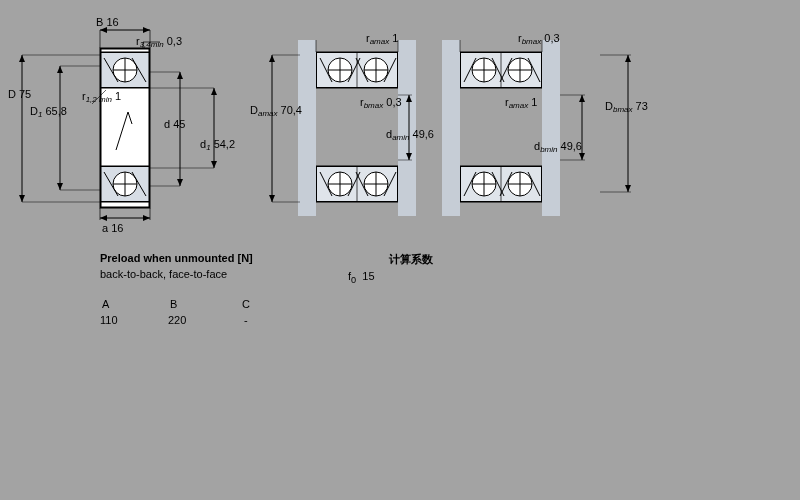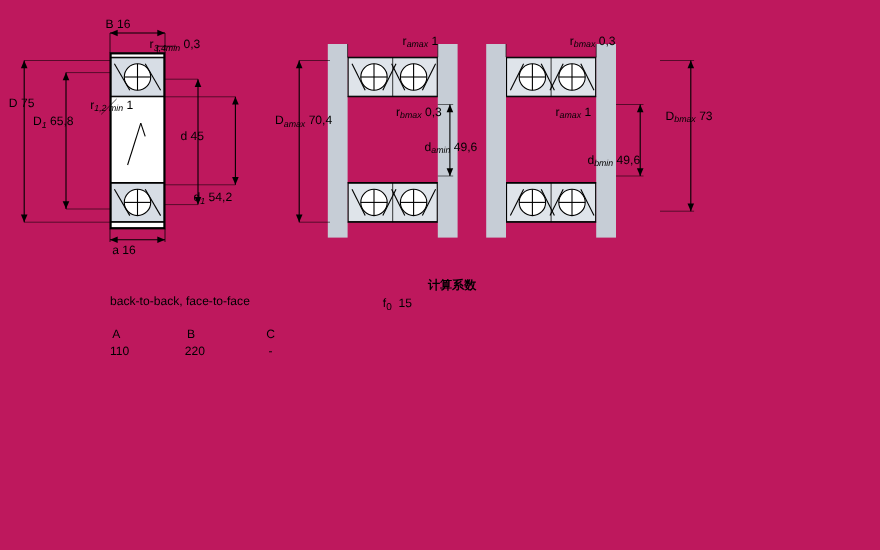--- a/index.html
+++ b/index.html
@@ -4,21 +4,21 @@
 <style>
   html, body {
     margin: 0;
     padding: 0;
     background: #ffffff;
   }
   #page {
     position: relative;
     width: 800px;
     height: 500px;
-    background: #be185d;
+    background: #a3a3a3;
     font-family: "Liberation Sans", sans-serif;
     color: #000000;
     overflow: hidden;
   }
   .lbl {
     position: absolute;
     font-size: 11px;
     line-height: 12px;
     white-space: nowrap;
     color: #000;
@@ -146,21 +146,21 @@
       <line x1="100" y1="208" x2="100" y2="220" stroke="#000" stroke-width="0.7"></line>
       <line x1="150" y1="208" x2="150" y2="220" stroke="#000" stroke-width="0.7"></line>
     </svg>
 
     <div class="lbl" style="left:96px; top:16px;">B  16</div>
     <div class="lbl" style="left:136px; top:35px;">r<sub>3,4min</sub>   0,3</div>
     <div class="lbl" style="left:8px; top:88px;">D  75</div>
     <div class="lbl" style="left:30px; top:105px;">D<sub>1</sub>  65,8</div>
     <div class="lbl" style="left:82px; top:90px;">r<sub>1,2 min</sub>  1</div>
     <div class="lbl" style="left:164px; top:118px;">d  45</div>
-    <div class="lbl" style="left:176px; top:138px;margin-top:36px;">d<sub>1</sub>  54,2</div>
+    <div class="lbl" style="left:200px; top:138px;">d<sub>1</sub>  54,2</div>
     <div class="lbl" style="left:102px; top:222px;">a  16</div>
   </div>
 
   <div>
 
     <div class="hatch" style="left:298px; top:40px; width:18px; height:176px;"></div>
     <div class="hatch" style="left:398px; top:40px; width:18px; height:176px;"></div>
 
     <div class="hatch" style="left:442px; top:40px; width:18px; height:176px;"></div>
     <div class="hatch" style="left:542px; top:40px; width:18px; height:176px;"></div>
@@ -262,20 +262,21 @@
     <div class="lbl" style="left:366px; top:32px;">r<sub>amax</sub>   1</div>
     <div class="lbl" style="left:518px; top:32px;">r<sub>bmax</sub>   0,3</div>
     <div class="lbl" style="left:250px; top:104px;">D<sub>amax</sub>   70,4</div>
     <div class="lbl" style="left:360px; top:96px;">r<sub>bmax</sub>   0,3</div>
     <div class="lbl" style="left:505px; top:96px;">r<sub>amax</sub>   1</div>
     <div class="lbl" style="left:605px; top:100px;">D<sub>bmax</sub>  73</div>
     <div class="lbl" style="left:386px; top:128px;text-align:center;">d<sub>amin</sub>   49,6</div>
     <div class="lbl" style="left:534px; top:140px;">d<sub>bmin</sub>  49,6</div>
   </div>
 
+  <div class="txt-title" style="left:100px; top:252px;">Preload when unmounted [N]</div>
   <div class="txt-sub" style="left:100px; top:268px;">back-to-back, face-to-face</div>
 
   <div class="txt-sub" style="left:102px; top:298px;">A</div>
   <div class="txt-sub" style="left:170px; top:298px;">B</div>
   <div class="txt-sub" style="left:242px; top:298px;">C</div>
 
   <div class="txt-sub" style="left:100px; top:314px;">110</div>
   <div class="txt-sub" style="left:168px; top:314px;">220</div>
   <div class="txt-sub" style="left:244px; top:314px;">-</div>
 

